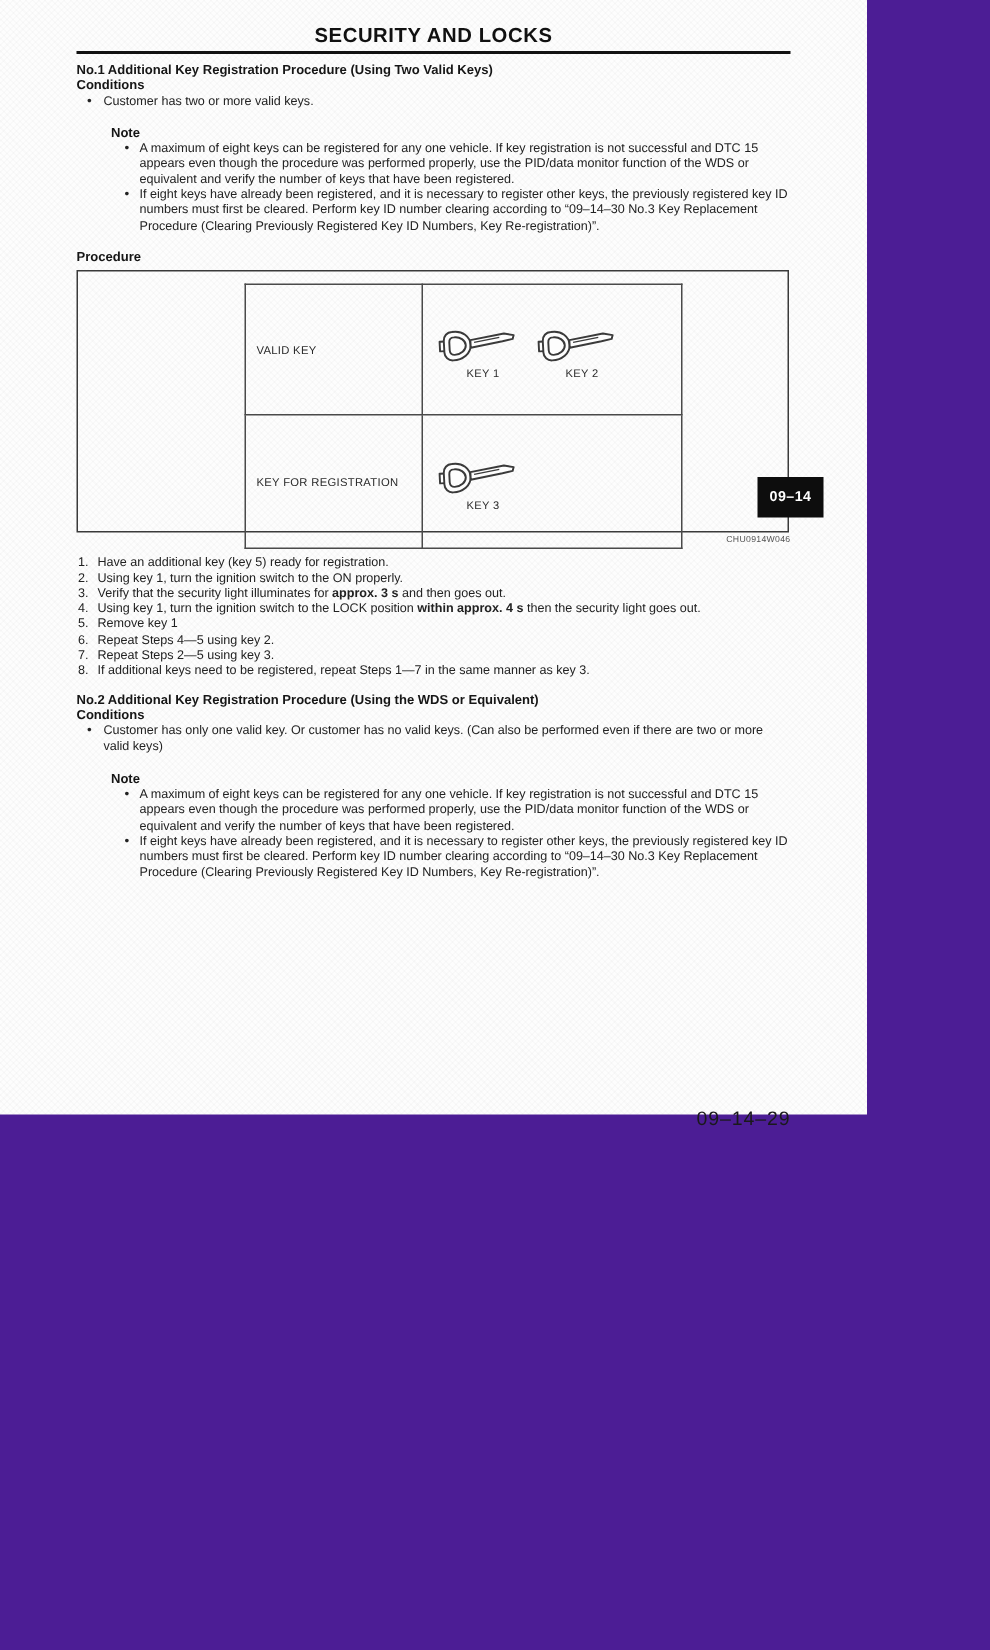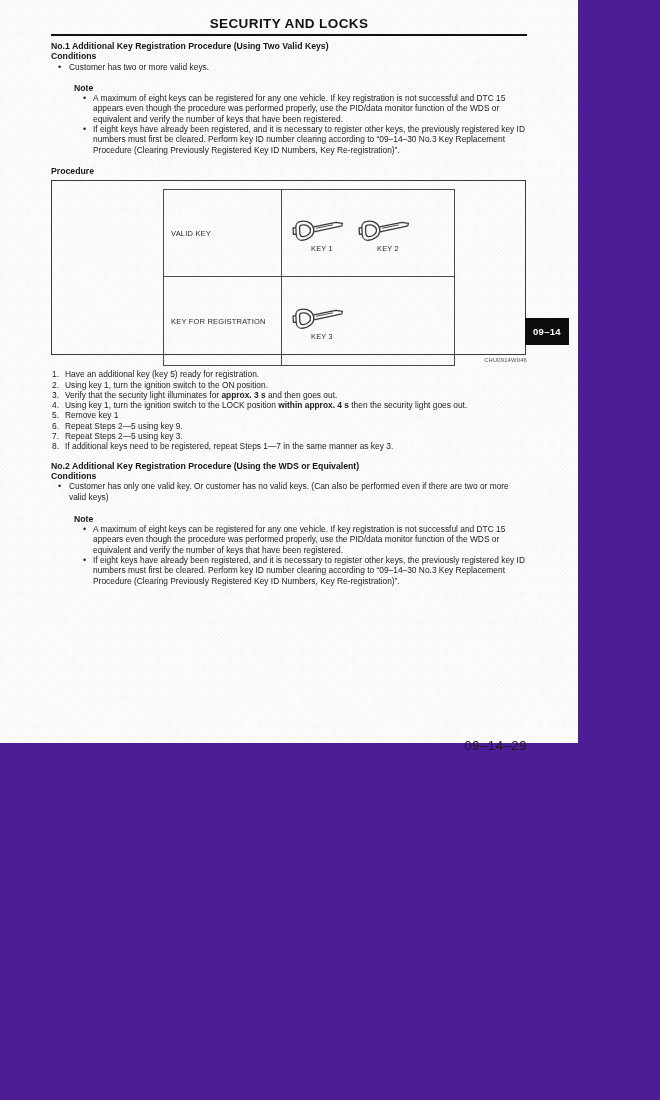--- a/index.html
+++ b/index.html
@@ -40,21 +40,21 @@
   td.fig-keys{width:160px;padding:6px 2px 2px 10px;}
   tr.r1 td{height:78px;}
   tr.r2 td{height:80px;}
   .key{display:inline-block;vertical-align:top;margin-right:8px;}
   .key svg{display:block;}
   .key .cap{display:block;font-size:7.4px;color:#2a2a2a;margin:1px 0 0 2px;letter-spacing:.2px;text-align:center;}
   .fig-caption{text-align:right;font-size:5.8px;color:#555;margin-top:1px;line-height:8px;letter-spacing:.2px;}
   .sec2{margin-top:9px;}
   .page-number{position:absolute;top:738px;left:51px;width:476px;text-align:right;font-size:13px;color:#1a1a1a;letter-spacing:.6px;}
   .side-tab{
-    position:absolute;left:525px;top:318px;width:44px;height:27px;background:#0d0d0d;color:#fff;
+    position:absolute;left:505px;top:318px;width:44px;height:27px;background:#0d0d0d;color:#fff;
     font-size:9.5px;font-weight:bold;display:flex;align-items:center;justify-content:center;letter-spacing:.3px;
   }
 </style>
 </head>
 <body>
 
 <div class="canvas">
   <div class="scan">
     <div class="content">
 
@@ -113,25 +113,25 @@
                         </g>
                       </svg><span class="cap">KEY 3</span></span></td>
                 </tr>
               </tbody>
           </table>
         </div>
         <div class="fig-caption">CHU0914W046</div>
 
         <ol class="steps" id="steps-list">
             <li><span>Have an additional key (key 5) ready for registration.</span></li>
-            <li><span>Using key 1, turn the ignition switch to the ON position.</span></li>
+            <li><span>Using key 1, turn the ignition switch to the ON properly.</span></li>
             <li><span>Verify that the security light illuminates for </span><span class="b">approx. 3 s</span><span> and then goes out.</span></li>
             <li><span>Using key 1, turn the ignition switch to the LOCK position </span><span class="b">within approx. 4 s</span><span> then the security light goes out.</span></li>
             <li><span>Remove key 1</span></li>
-            <li><span>Repeat Steps 2—5 using key 9.</span></li>
+            <li><span>Repeat Steps 4—5 using key 2.</span></li>
             <li><span>Repeat Steps 2—5 using key 3.</span></li>
             <li><span>If additional keys need to be registered, repeat Steps 1—7 in the same manner as key 3.</span></li>
           </ol>
       </section>
 
       <section class="sec2">
         <h2>No.2 Additional Key Registration Procedure (Using the WDS or Equivalent)</h2>
         <div class="h3">Conditions</div>
         <ul class="cond" id="s2-conditions">
             <li>Customer has only one valid key. Or customer has no valid keys. (Can also be performed even if there are two or more valid keys)</li>

